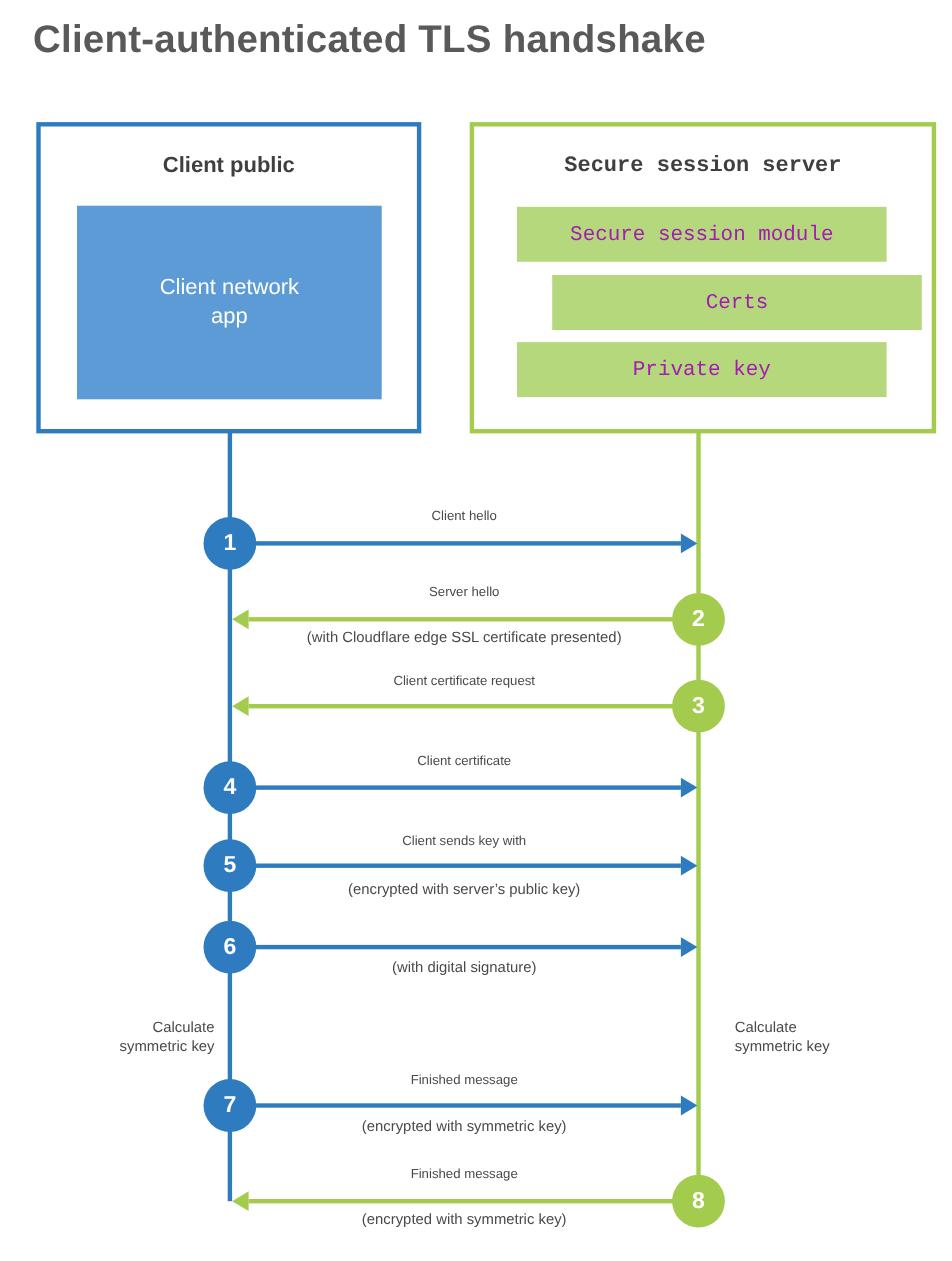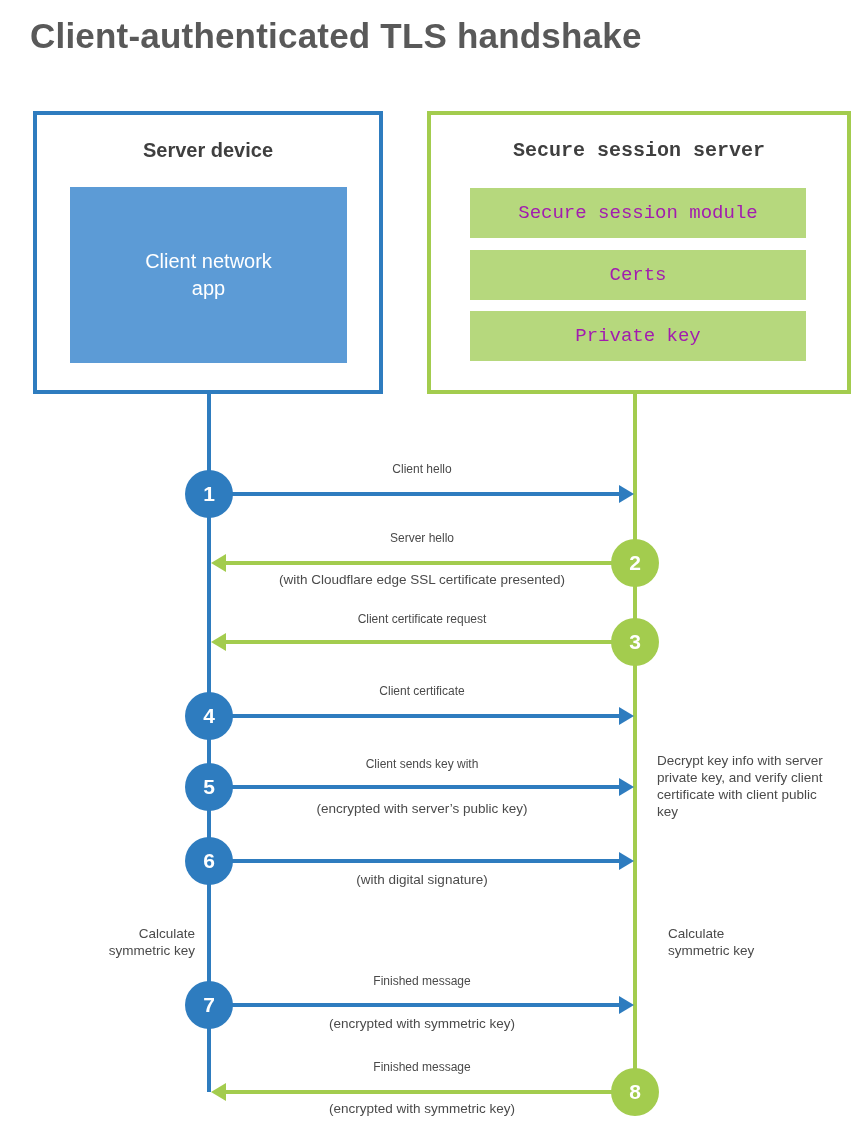--- a/index.html
+++ b/index.html
@@ -17,21 +17,21 @@
 
   .page-title{position:absolute;left:30px;top:16px;font-size:35px;font-weight:700;color:var(--title-gray);letter-spacing:.2px;}
 
   
   .actor-box{position:absolute;top:111px;height:283px;background:#fff;}
   .client-box{left:33px;width:350px;border:4px solid var(--blue);}
   .server-box{left:427px;width:424px;border:4px solid var(--green);font-family:Liberation Mono, monospace;}
   .actor-title{position:absolute;left:0;right:0;top:24px;text-align:center;font-size:20px;font-weight:bold;color:var(--heading-gray);}
   .app-rect{position:absolute;left:33px;top:72px;width:277px;height:176px;background:var(--blue-light);display:flex;align-items:center;justify-content:center;text-align:center;color:#fff;font-size:20px;line-height:1.35;padding:0 58px;}
   .server-bar{position:absolute;left:39px;width:336px;height:50px;background:var(--green-light);display:flex;align-items:center;justify-content:center;color:#a21caf;font-size:19px;}
-  .bar-1{top:73px;} .bar-2{top:135px;} .bar-3{top:196px;}
+  .bar-1{top:73px;} .bar-2{top:135px;margin-left:32px;} .bar-3{top:196px;}
 
   
   .lifeline{position:absolute;top:393px;width:4px;}
   .lifeline-client{left:207px;height:699px;background:var(--blue);}
   .lifeline-server{left:633px;height:701px;background:var(--green);}
 
   
   .step-circle{position:absolute;width:48px;height:48px;border-radius:50%;color:#fff;font-size:21px;font-weight:bold;text-align:center;line-height:48px;z-index:3;}
   .c-blue{background:var(--blue);left:185px;}
   .c-green{background:var(--green);left:611px;}
@@ -55,21 +55,21 @@
   .calc-right{left:668px;top:925px;width:120px;text-align:left;}
 </style>
 </head>
 <body>
 
 <div class="canvas">
 
   <div class="page-title">Client-authenticated TLS handshake</div>
 
   <div class="actor-box client-box">
-    <div class="actor-title">Server device</div>
+    <div class="actor-title">Client public</div>
     <div class="app-rect">Client network app</div>
   </div>
 
   <div class="actor-box server-box">
     <div class="actor-title">Secure session server</div>
     <div class="server-bar bar-1">Secure session module</div>
     <div class="server-bar bar-2">Certs</div>
     <div class="server-bar bar-3">Private key</div>
   </div>
 
@@ -113,17 +113,16 @@
   <div class="arrow-head h-right" style="top:996px"></div>
   <div class="msg-sub" style="top:1016px">(encrypted with symmetric key)</div>
   <div class="step-circle c-blue" style="top:981px">7</div>
 
   <div class="msg-label" style="top:1060px">Finished message</div>
   <div class="arrow-line a-green" style="top:1090px"></div>
   <div class="arrow-head h-left" style="top:1083px"></div>
   <div class="msg-sub" style="top:1101px">(encrypted with symmetric key)</div>
   <div class="step-circle c-green" style="top:1068px">8</div>
 
-  <div class="side-note decrypt-note">Decrypt key info with server private key, and verify client certificate with client public key</div>
   <div class="side-note calc-left">Calculate symmetric key</div>
   <div class="side-note calc-right">Calculate symmetric key</div>
 
 </div>
 
 </body></html>

